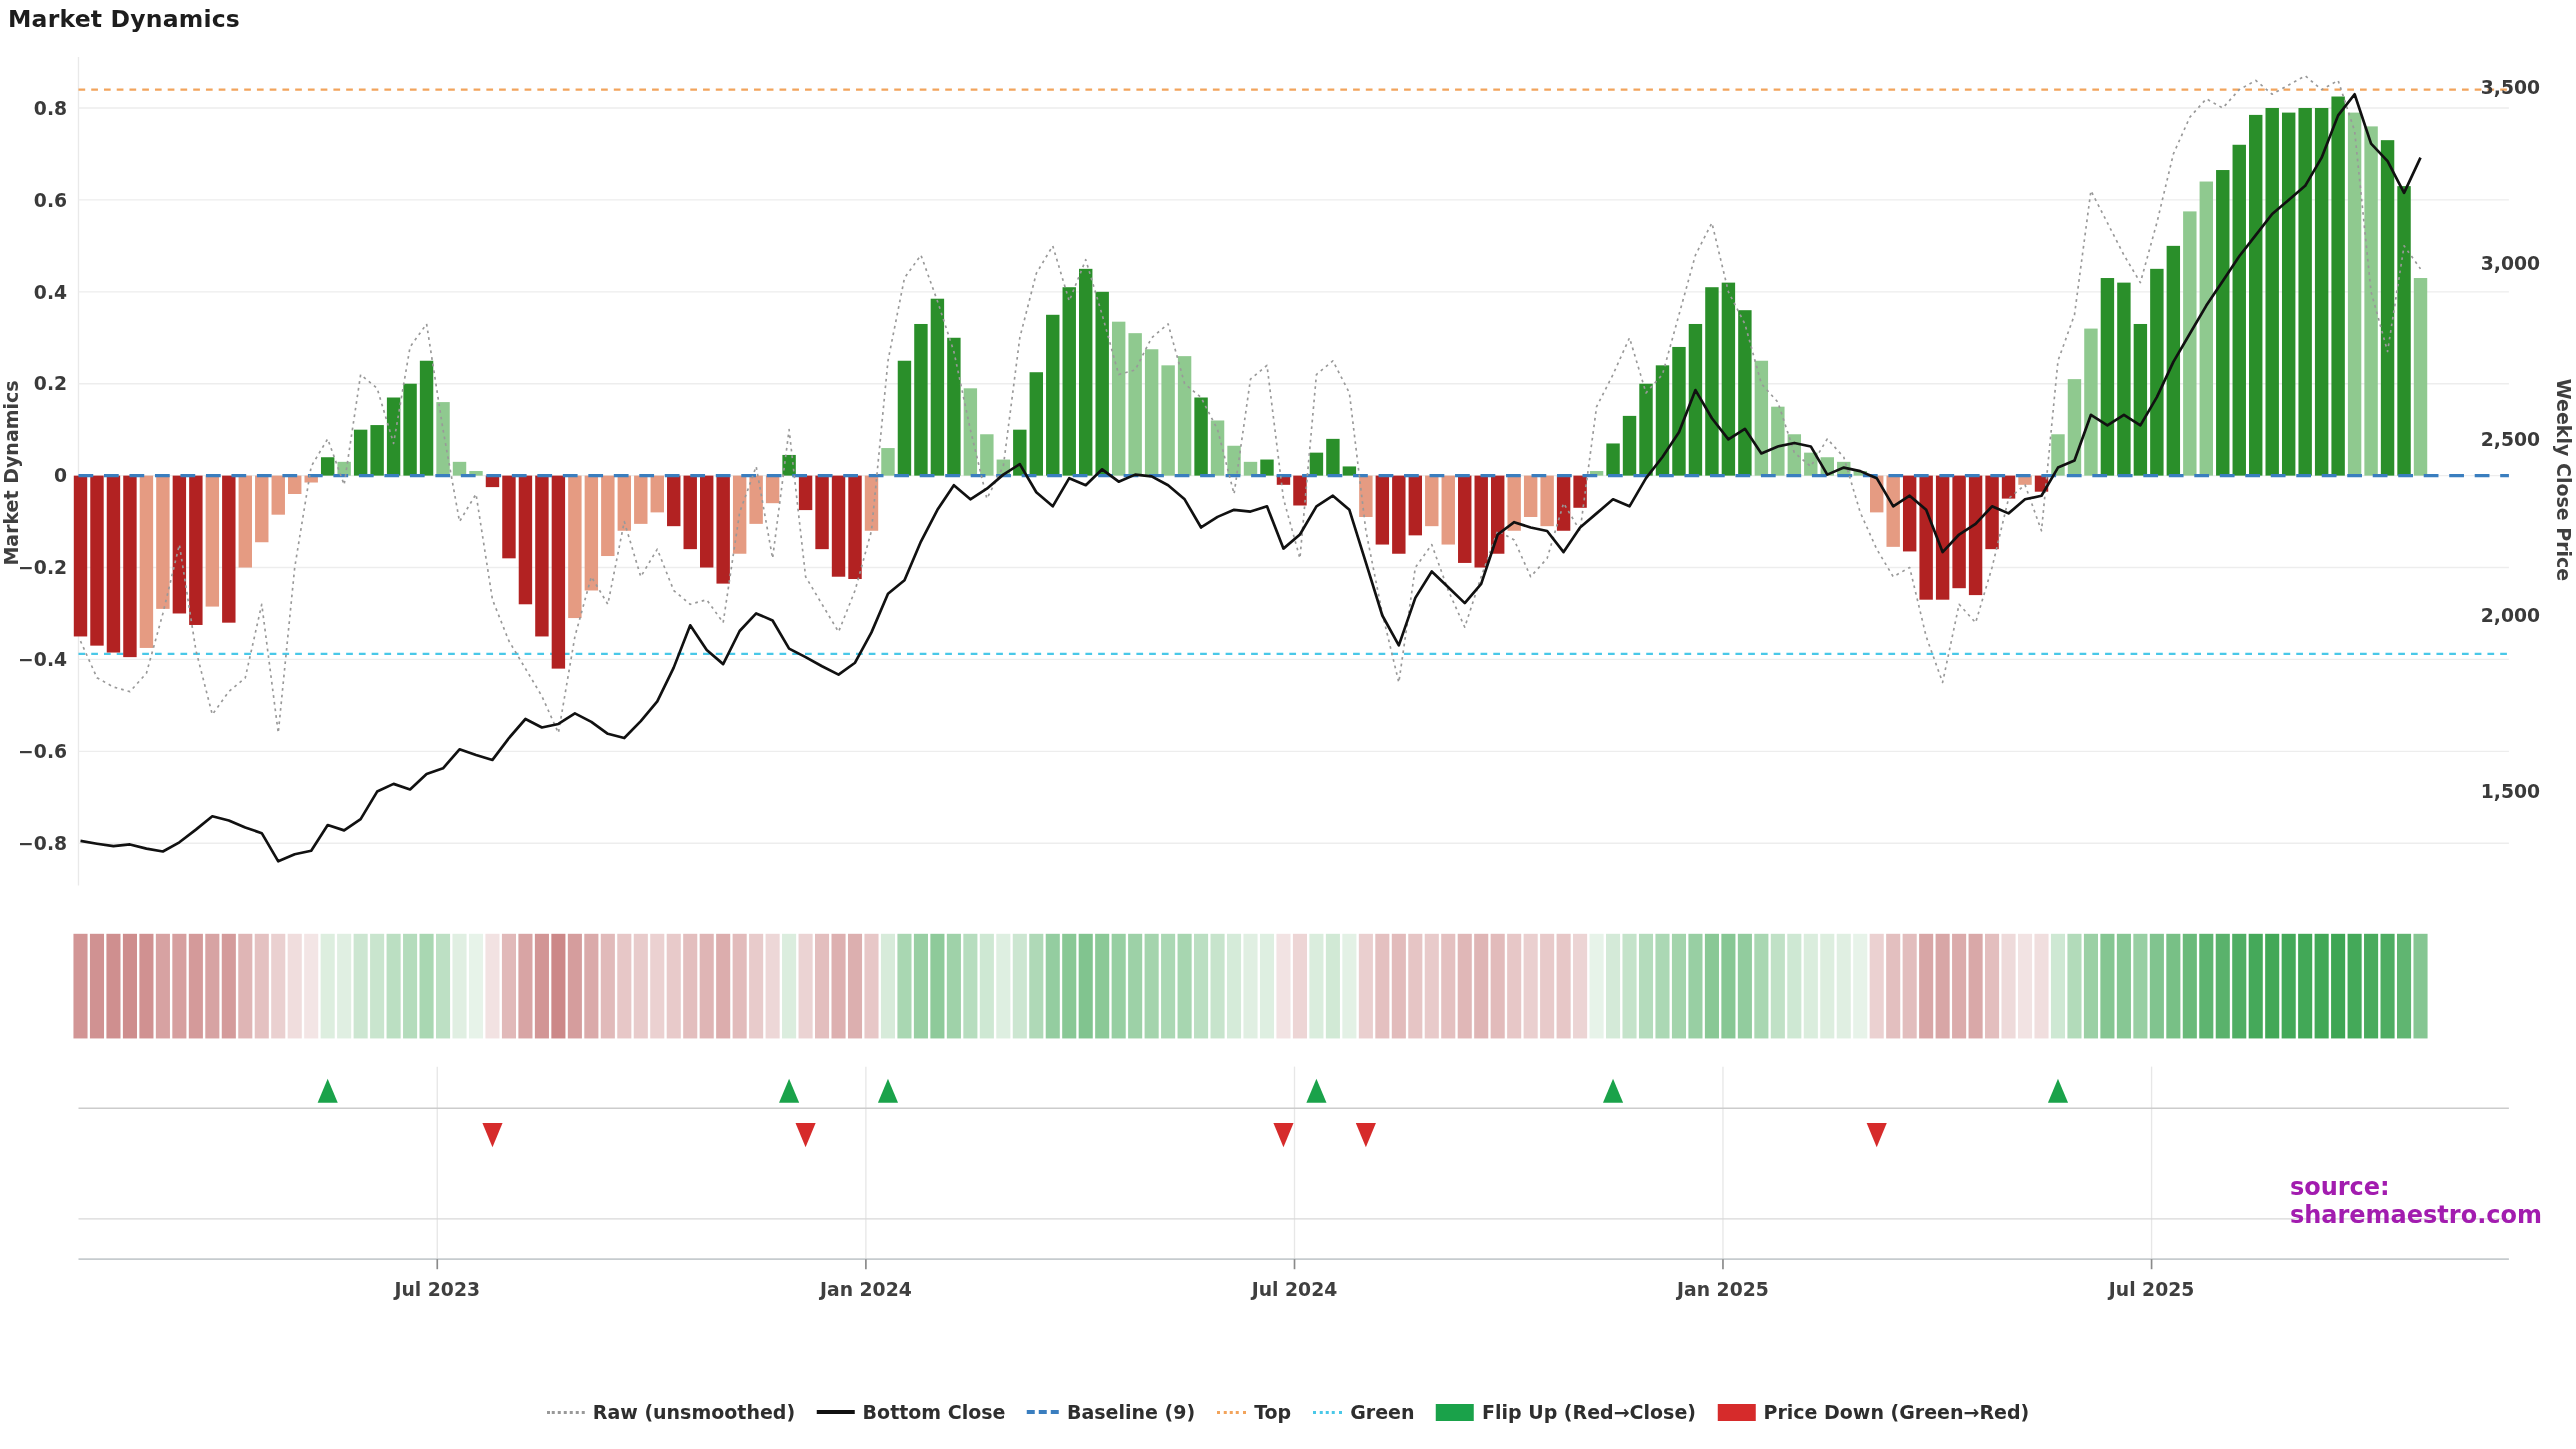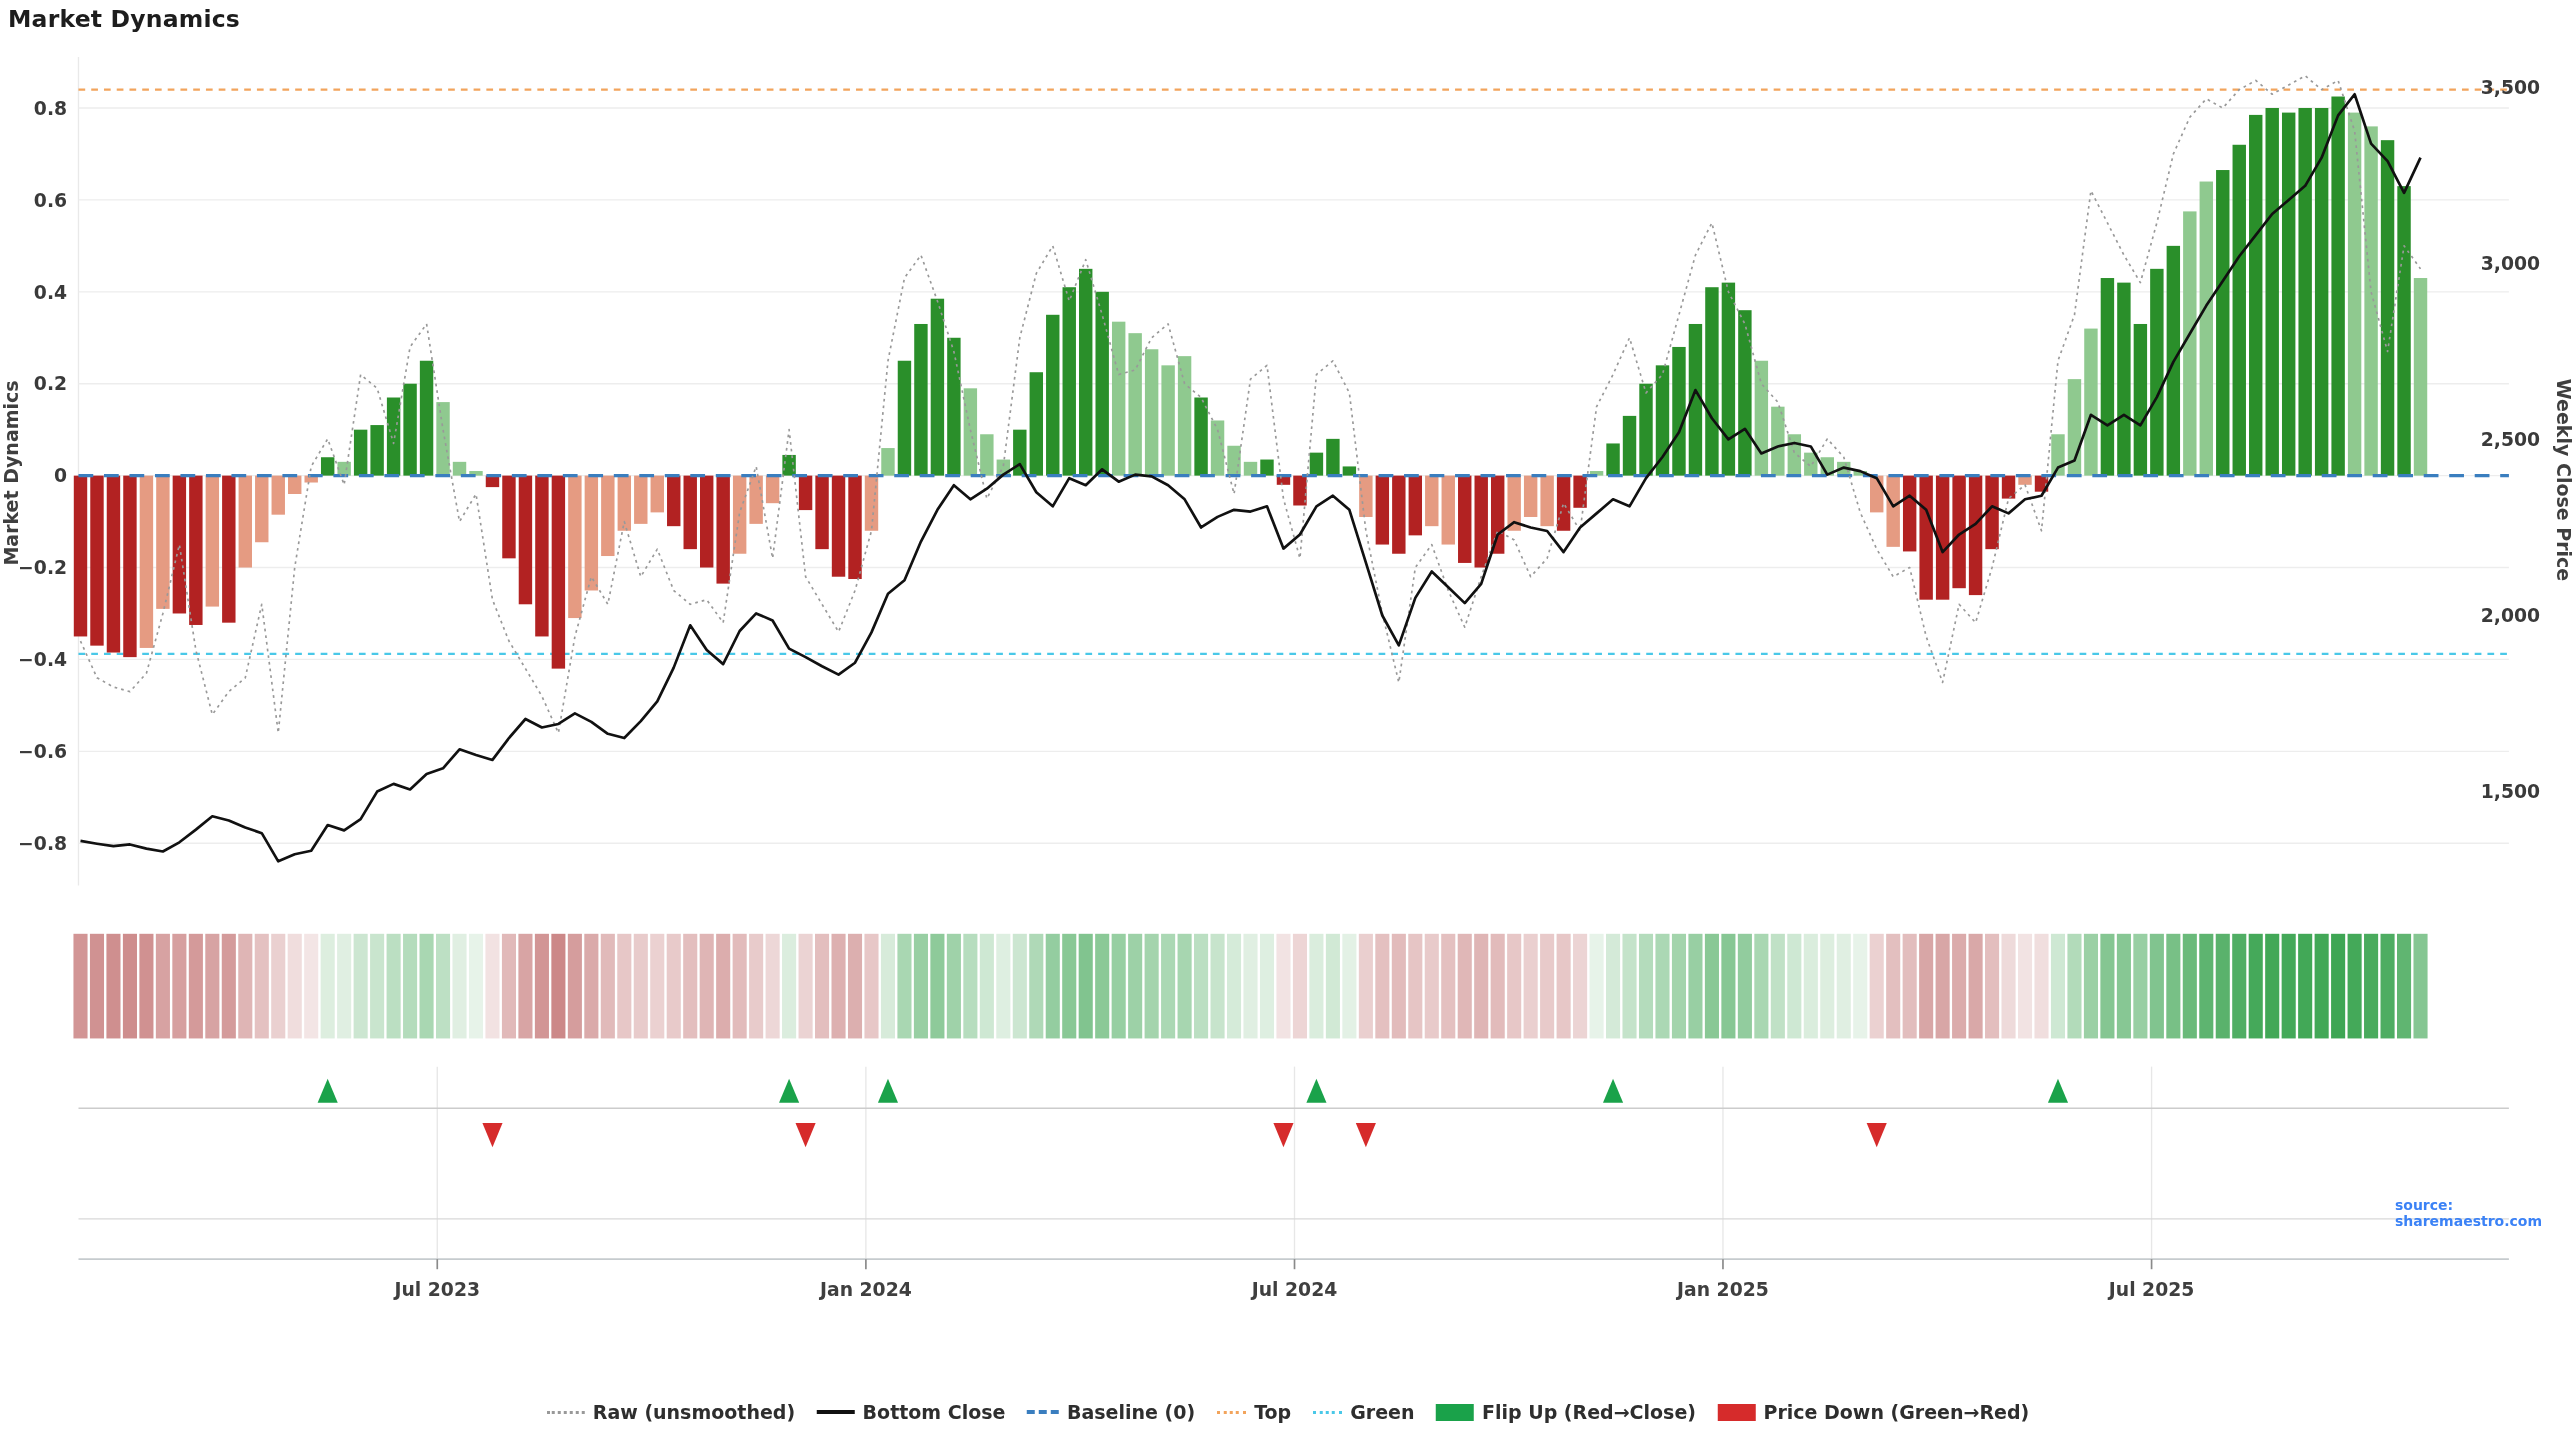--- a/index.html
+++ b/index.html
@@ -17,21 +17,21 @@
   .legend-item{display:flex;align-items:center;gap:8px;}
   .sw{display:inline-block;width:38px;height:0;}
   .sw-dot-gray{border-top:3.4px dotted #999999;}
   .sw-line-black{border-top:4px solid #111111;}
   .sw-dash-blue{border-top:4px dashed #3a7ebf;width:32px;}
   .sw-dot-orange{border-top:3.4px dotted #f2a45c;width:29.5px;}
   .sw-dot-cyan{border-top:3.4px dotted #49c8e8;width:29.5px;}
   .sw-tri-up{border-bottom:17.4px solid #1aa24a;}
   .sw-tri-down{border-top:17.4px solid #d62b2b;}
   .source-note{position:absolute;left:2542px;top:1229px;transform:translate(-100%,-100%);
-      font-size:14px;color:#3b82f6;}
+      font-size:24px;color:#a21caf;}
 </style>
 </head>
 <body>
 
 <div id="page">
   <div class="page-title">Market Dynamics</div>
   <div id="chart-root"><svg width="2576" height="1449" viewBox="0 0 3840 2160">
         <line x1="117" y1="85" x2="117" y2="1320" stroke="#e9e9e9" stroke-width="2"></line>
         <g>
           <line x1="117" y1="161" x2="3740" y2="161" stroke="#ededed" stroke-width="2"></line>
@@ -398,21 +398,21 @@
       <div class="legend-item">
         <span class="sw sw-dot-gray"></span>
         <span>Raw (unsmoothed)</span>
       </div>
       <div class="legend-item">
         <span class="sw sw-line-black"></span>
         <span>Bottom Close</span>
       </div>
       <div class="legend-item">
         <span class="sw sw-dash-blue"></span>
-        <span>Baseline (0)</span>
+        <span>Baseline (9)</span>
       </div>
       <div class="legend-item">
         <span class="sw sw-dot-orange"></span>
         <span>Top</span>
       </div>
       <div class="legend-item">
         <span class="sw sw-dot-cyan"></span>
         <span>Green</span>
       </div>
       <div class="legend-item">

